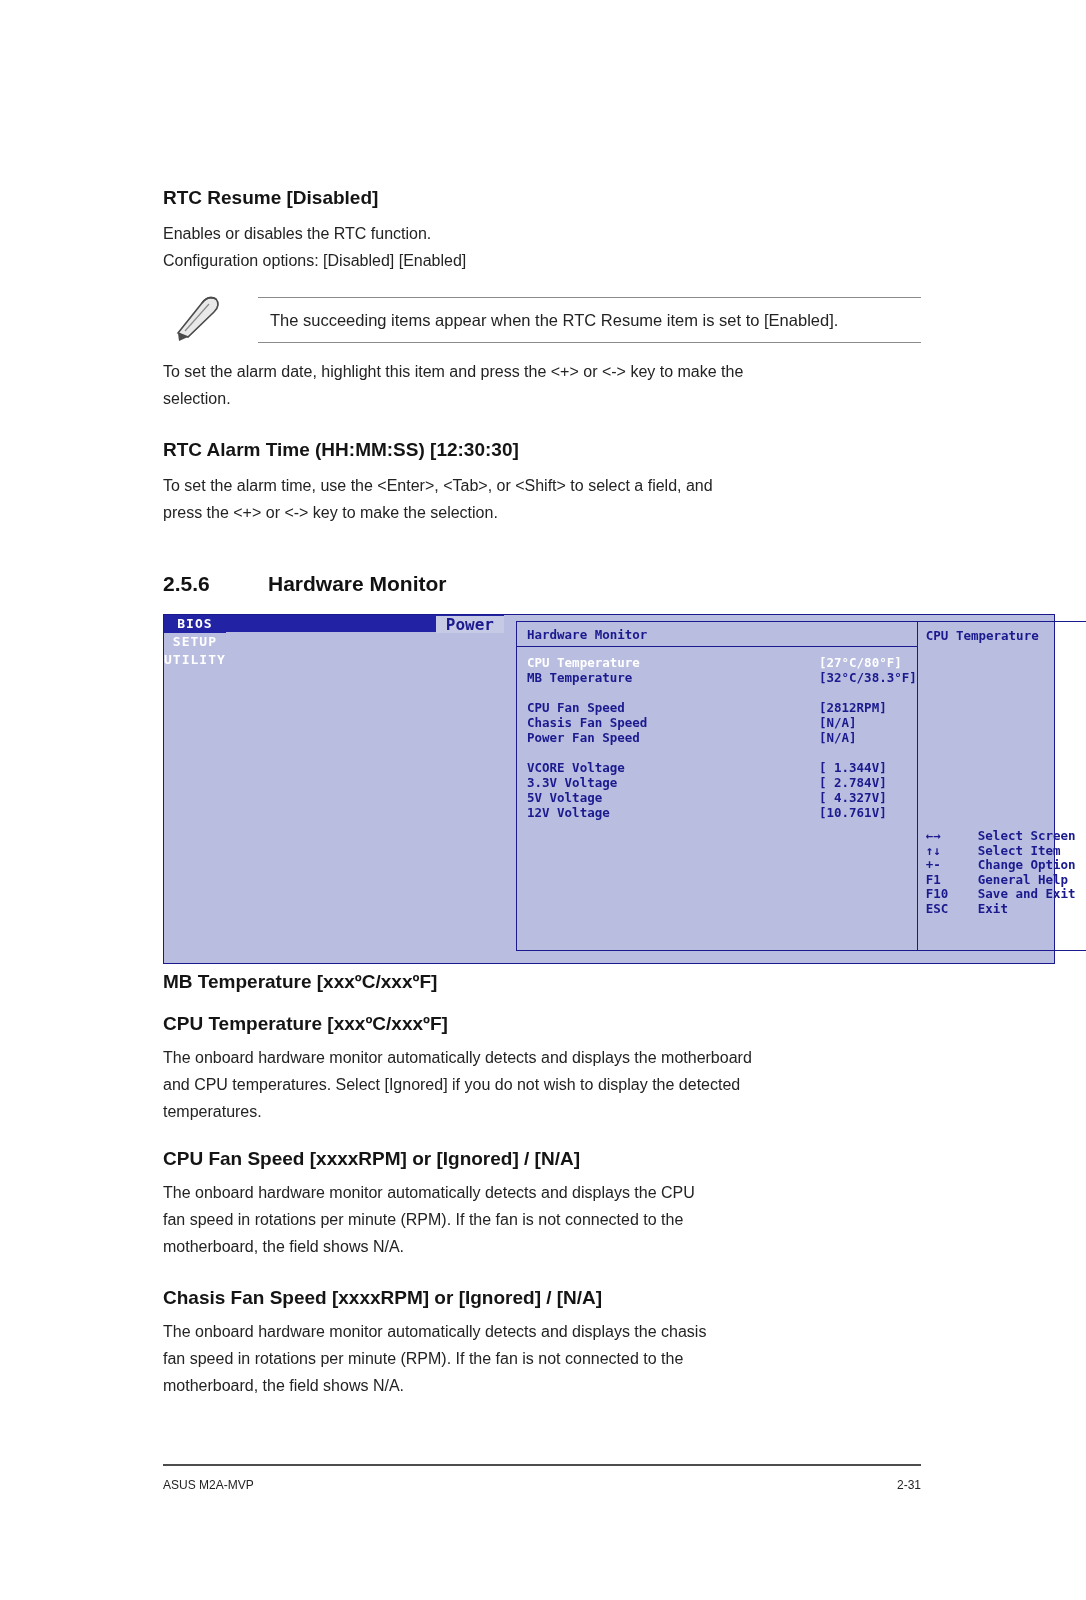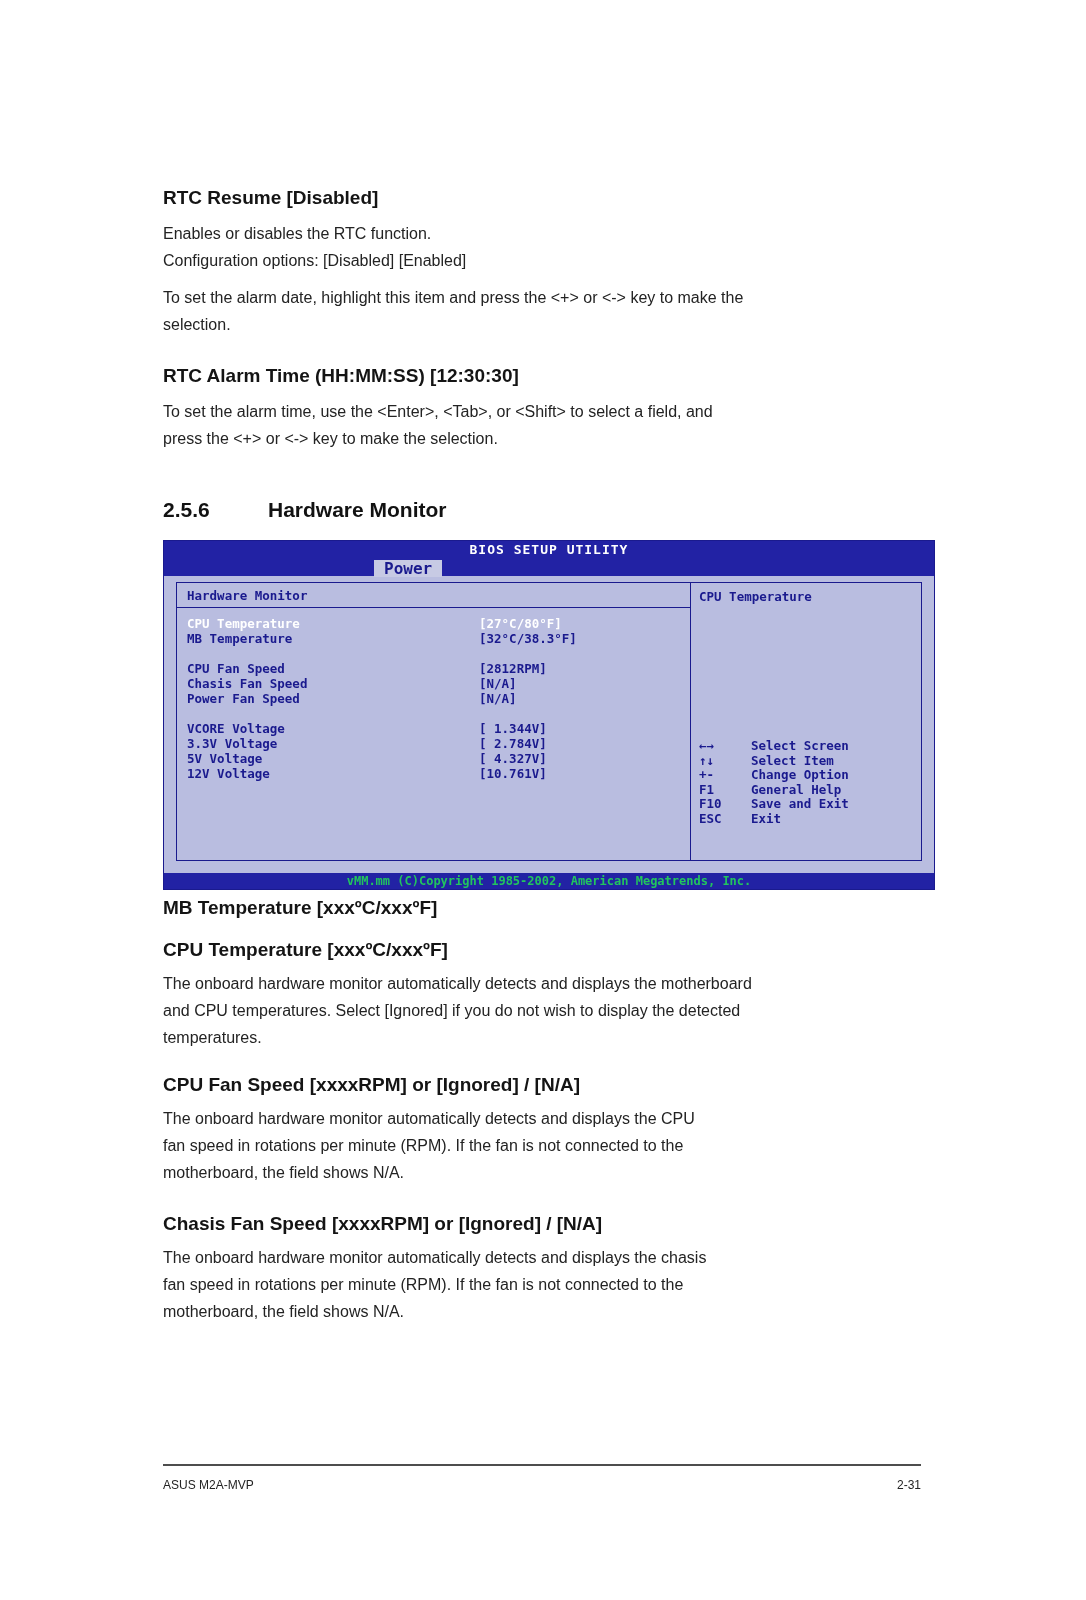--- a/index.html
+++ b/index.html
@@ -21,21 +21,21 @@
               min-height:46px; display:flex; align-items:center; padding:10px 6px 10px 12px; }
   .note-text { font-size:16.5px; line-height:21px; color:#232323; }
 
   .h-date { margin-top:22px; }
   .h-time { margin-top:26px; }
 
   .section-heading { margin-top:44px; display:flex; font-size:21px; font-weight:700; color:#121212; line-height:28px; }
   .section-number { width:105px; flex:0 0 105px; }
 
   
-  .bios { margin-top:16px; width:772px; height:350px; display:flex; flex-direction:column;
+  .bios { margin-top:16px; width:892px; height:350px; display:flex; flex-direction:row;
           background:var(--bios-bg,#b9bde0); border:1px solid var(--bios-text,#1a1a8e);
           font-family:"DejaVu Sans Mono", monospace; font-weight:700; }
   .bios-titlebar { height:18px; line-height:18px; background:var(--bios-bar,#2222a4);
                    color:#ffffff; text-align:center; font-size:13px; letter-spacing:1px; }
   .bios-menubar { height:17px; background:var(--bios-bar,#2222a4); }
   .bios-tab { display:inline-block; height:17px; line-height:17px; margin-left:210px;
               padding:0 10px; background:var(--bios-tab-bg,#c7cae4); color:var(--bios-text,#1a1a8e); font-size:16px; }
   .bios-main { flex:1; padding:6px 12px 12px 12px; display:flex; }
   .bios-panels { flex:1; border:1px solid var(--bios-text,#1a1a8e); display:flex; }
   .bios-left { flex:1; border-right:1px solid var(--bios-text,#1a1a8e); display:flex; flex-direction:column; }
@@ -70,20 +70,33 @@
 </head>
 <body>
 
 <div class="page">
   <div class="content">
 
     <h3 class="h first">RTC Resume [Disabled]</h3>
     <p class="body">Enables or disables the RTC function.
 Configuration options: [Disabled] [Enabled]</p>
 
+    <div class="note">
+      <div class="note-icon-wrap">
+        <svg width="58" height="52" viewBox="0 0 58 52" aria-hidden="true">
+          <path d="M9 41 L33 11 Q39 3 47 7 Q52 13 45 20 L19 45 Z" fill="#e9e9e9" stroke="#4a4a4a" stroke-width="1.6"></path>
+          <path d="M9 41 L19 45 L10 49 Z" fill="#4a4a4a"></path>
+          <path d="M16 39 L40 12" stroke="#8a8a8a" stroke-width="1.2" fill="none"></path>
+          <path d="M33 11 Q39 3 47 7" fill="none" stroke="#4a4a4a" stroke-width="1.6"></path>
+        </svg>
+      </div>
+      <div class="note-box">
+        <span class="note-text">The succeeding items appear when the RTC Resume item is set to [Enabled].</span>
+      </div>
+    </div>
 
     <p class="body">To set the alarm date, highlight this item and press the &lt;+&gt; or &lt;-&gt; key to make the
 selection.</p>
 
     <h3 class="h h-time">RTC Alarm Time (HH:MM:SS) [12:30:30]</h3>
     <p class="body">To set the alarm time, use the &lt;Enter&gt;, &lt;Tab&gt;, or &lt;Shift&gt; to select a field, and
 press the &lt;+&gt; or &lt;-&gt; key to make the selection.</p>
 
     <div class="section-heading">
       <span class="section-number">2.5.6</span>

